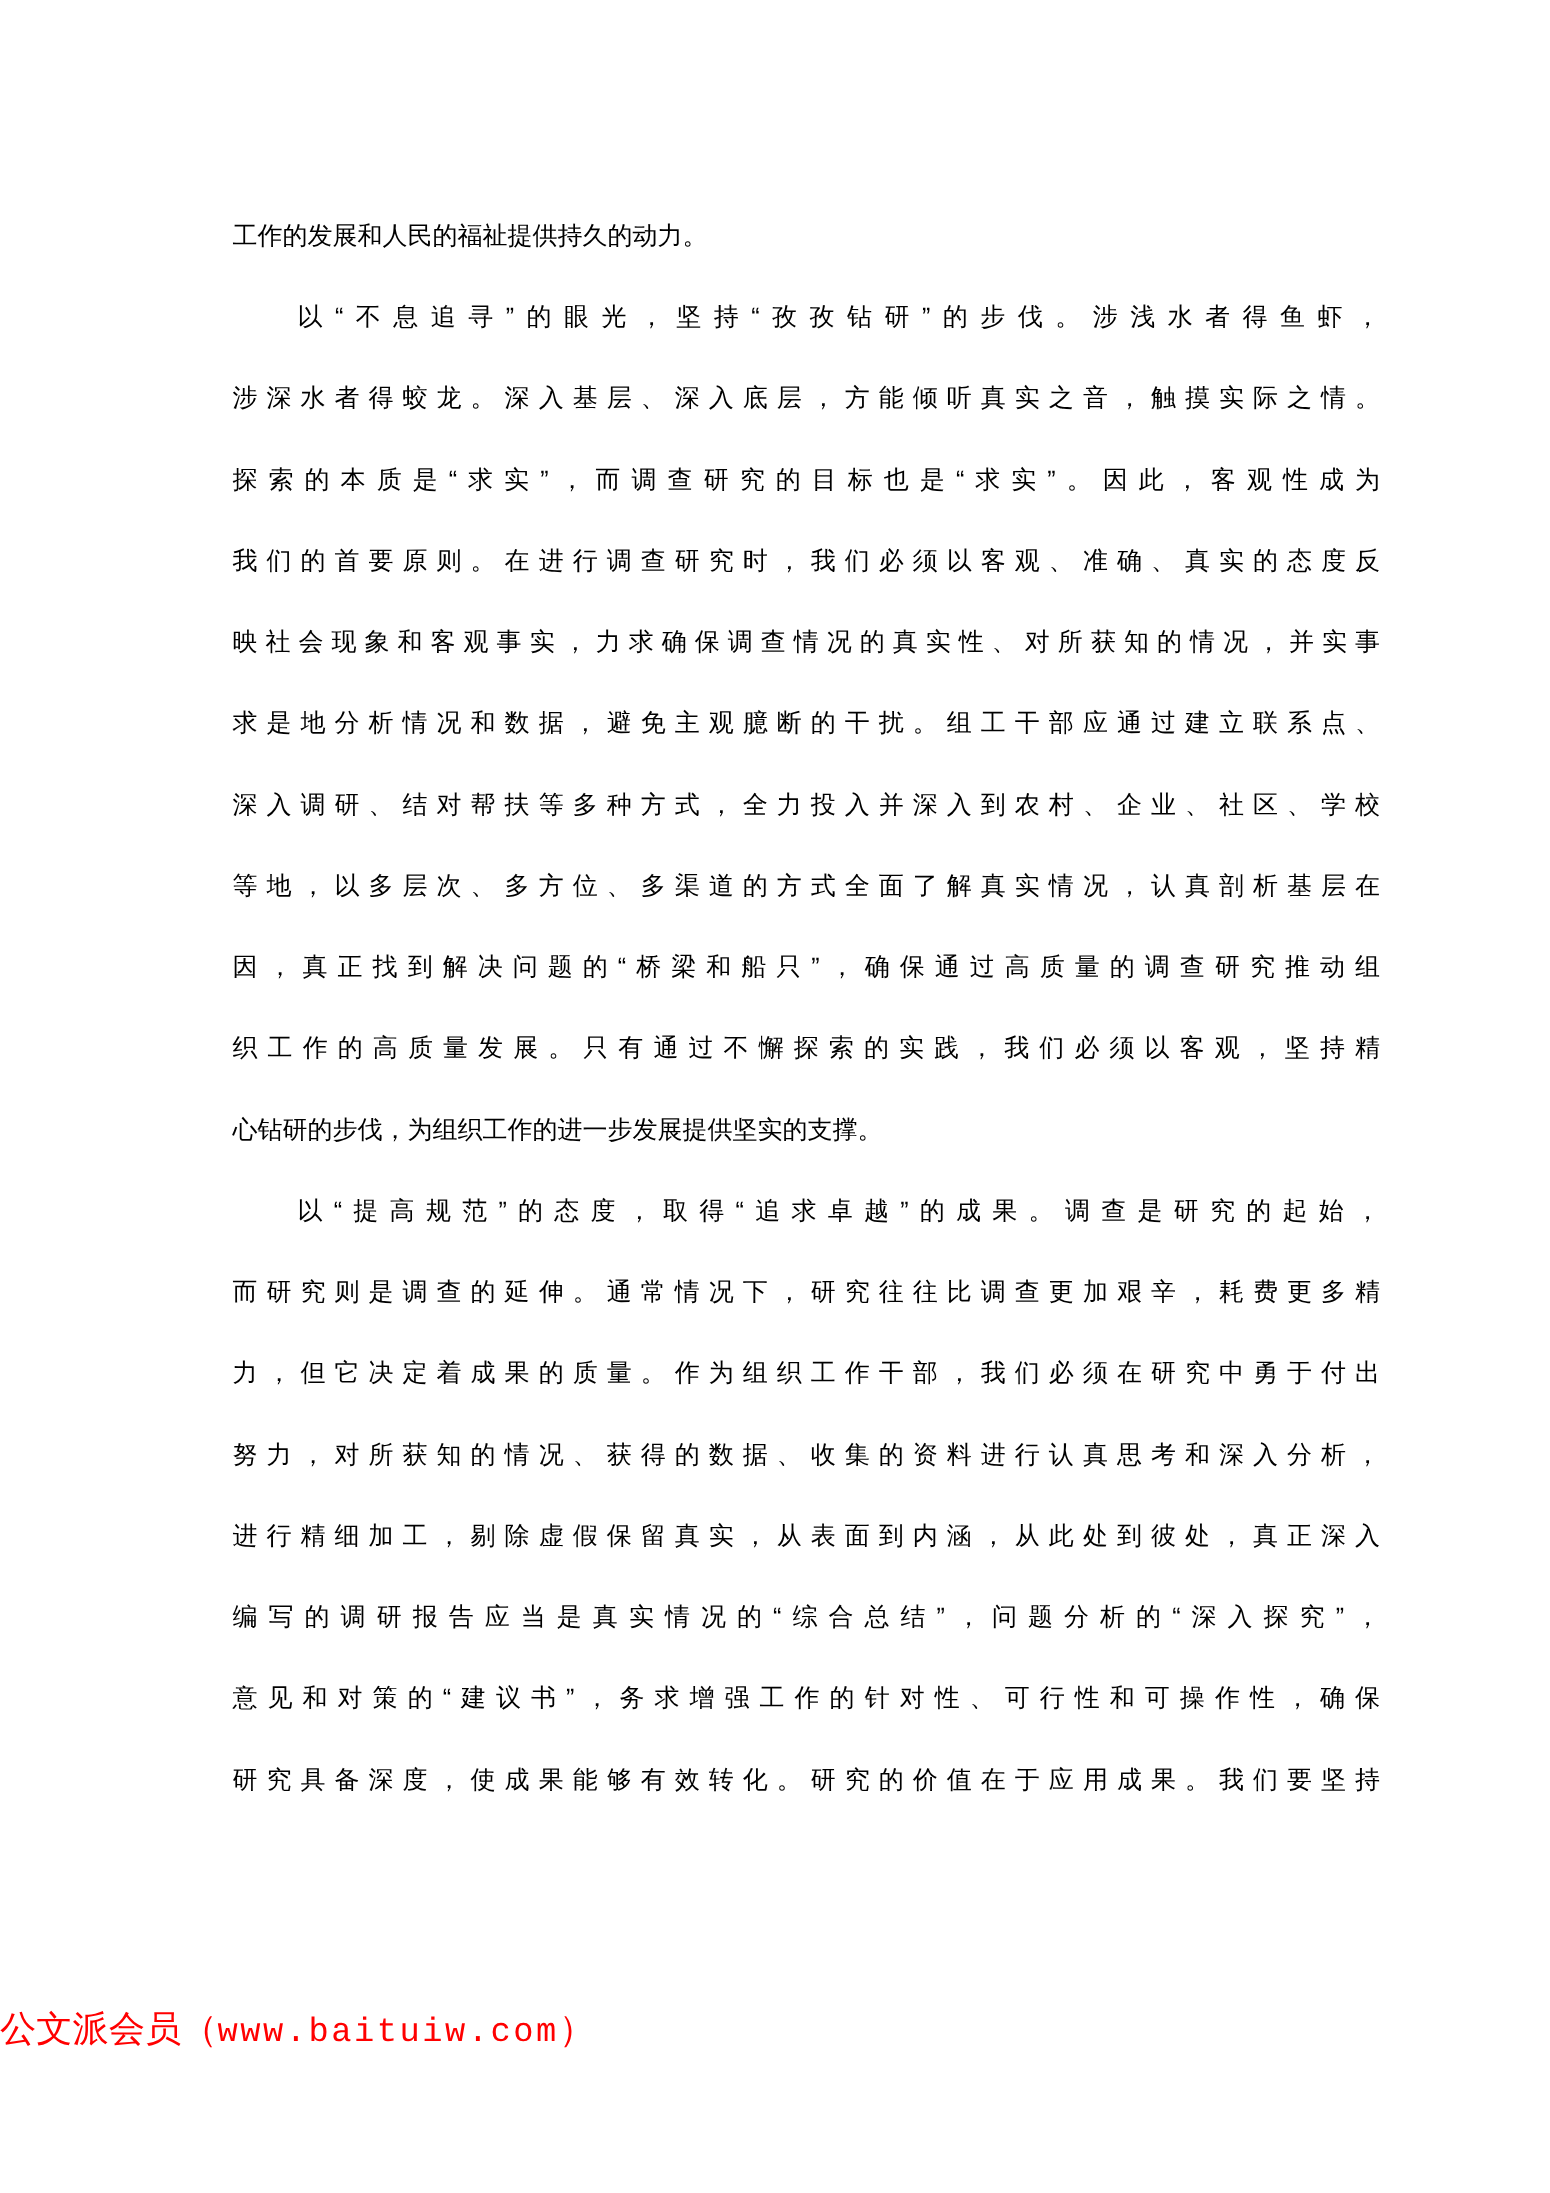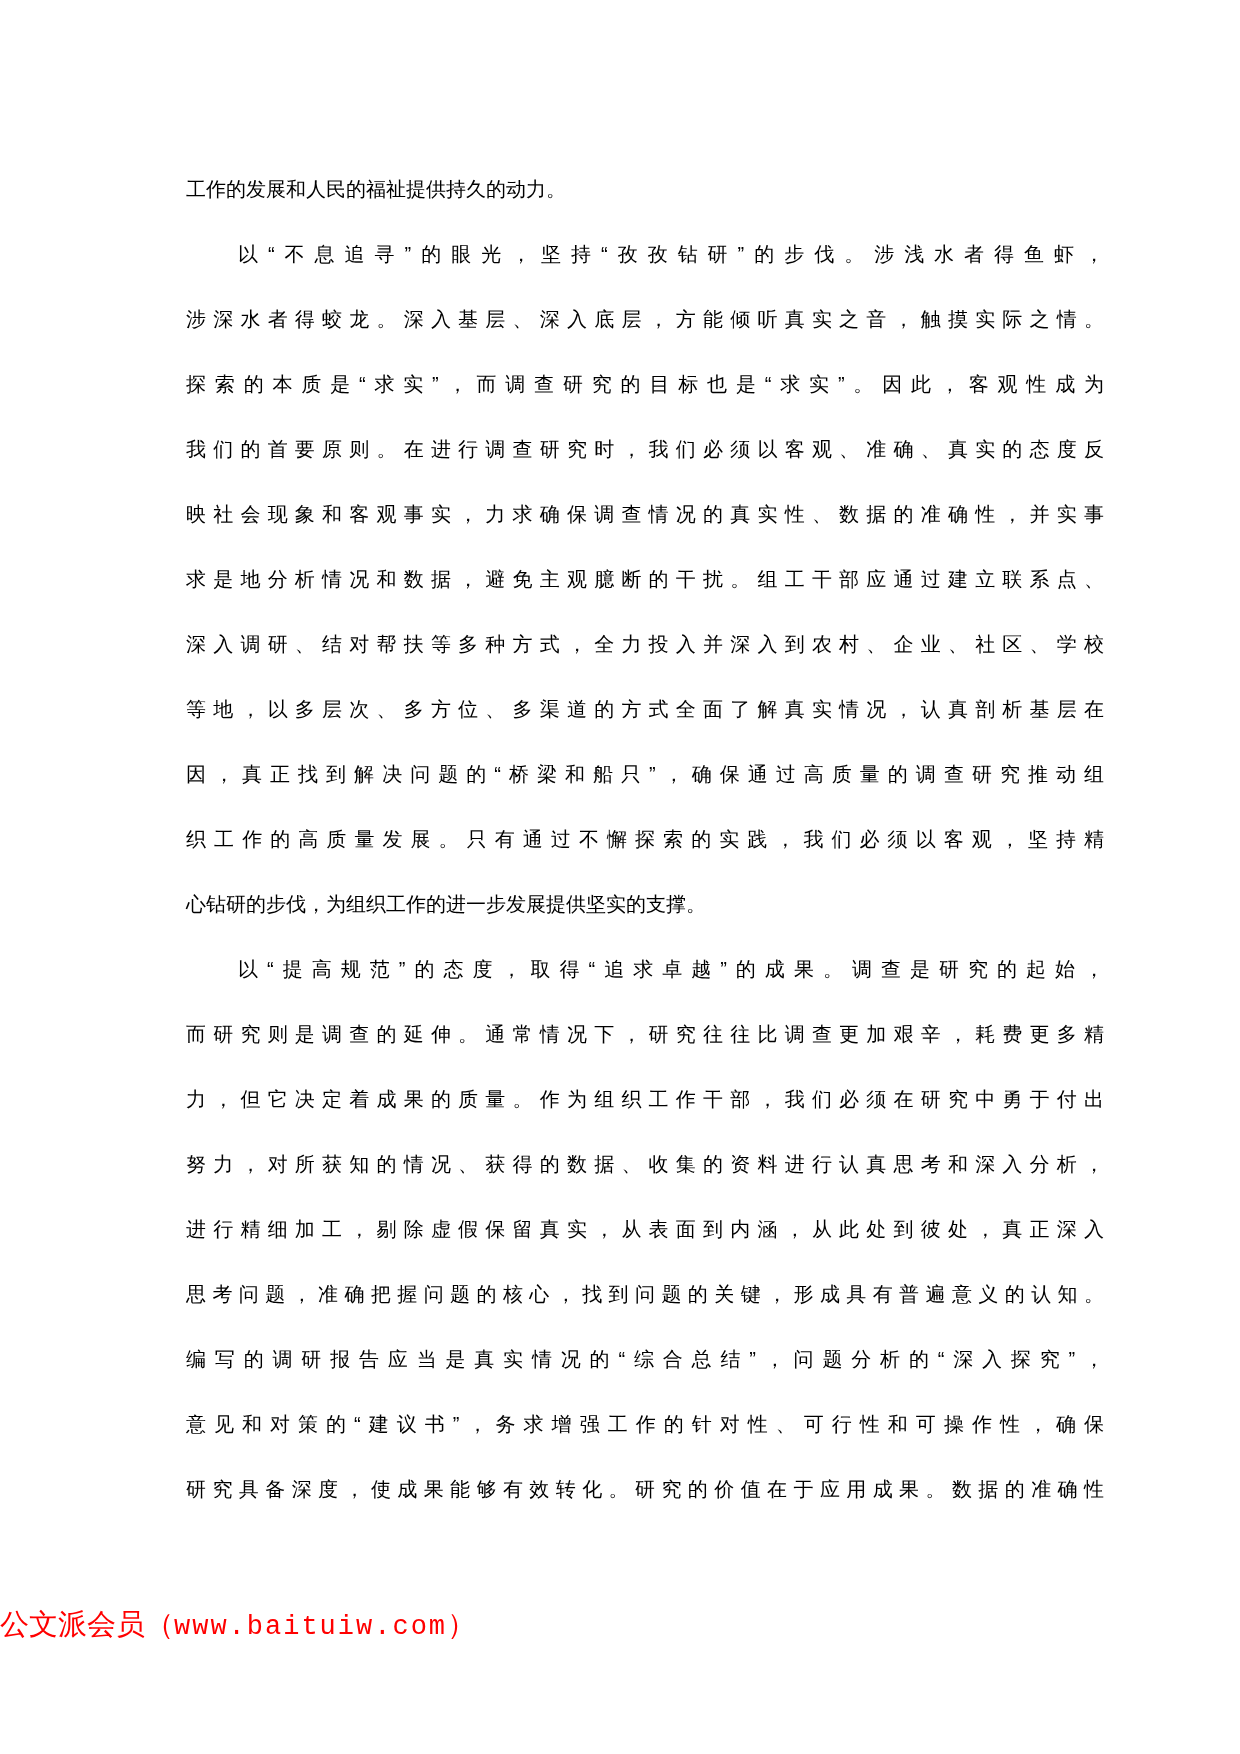--- a/index.html
+++ b/index.html
@@ -61,35 +61,34 @@
 <body>
 
 <div class="page">
 
   <div class="doc-body">
       <div class="line end">工作的发展和人民的福祉提供持久的动力。</div>
       <div class="line indent">以“不息追寻”的眼光，坚持“孜孜钻研”的步伐。涉浅水者得鱼虾，</div>
       <div class="line">涉深水者得蛟龙。深入基层、深入底层，方能倾听真实之音，触摸实际之情。</div>
       <div class="line">探索的本质是“求实”，而调查研究的目标也是“求实”。因此，客观性成为</div>
       <div class="line">我们的首要原则。在进行调查研究时，我们必须以客观、准确、真实的态度反</div>
-      <div class="line">映社会现象和客观事实，力求确保调查情况的真实性、数据的准确性，并实事</div>
+      <div class="line">映社会现象和客观事实，力求确保调查情况的真实性、对所获知的情况，并实事</div>
       <div class="line">求是地分析情况和数据，避免主观臆断的干扰。组工干部应通过建立联系点、</div>
       <div class="line">深入调研、结对帮扶等多种方式，全力投入并深入到农村、企业、社区、学校</div>
       <div class="line">等地，以多层次、多方位、多渠道的方式全面了解真实情况，认真剖析基层在</div>
       <div class="line">因，真正找到解决问题的“桥梁和船只”，确保通过高质量的调查研究推动组</div>
       <div class="line">织工作的高质量发展。只有通过不懈探索的实践，我们必须以客观，坚持精</div>
       <div class="line end">心钻研的步伐，为组织工作的进一步发展提供坚实的支撑。</div>
       <div class="line indent">以“提高规范”的态度，取得“追求卓越”的成果。调查是研究的起始，</div>
       <div class="line">而研究则是调查的延伸。通常情况下，研究往往比调查更加艰辛，耗费更多精</div>
       <div class="line">力，但它决定着成果的质量。作为组织工作干部，我们必须在研究中勇于付出</div>
       <div class="line">努力，对所获知的情况、获得的数据、收集的资料进行认真思考和深入分析，</div>
       <div class="line">进行精细加工，剔除虚假保留真实，从表面到内涵，从此处到彼处，真正深入</div>
-      <div class="line">思考问题，准确把握问题的核心，找到问题的关键，形成具有普遍意义的认知。</div>
       <div class="line">编写的调研报告应当是真实情况的“综合总结”，问题分析的“深入探究”，</div>
       <div class="line">意见和对策的“建议书”，务求增强工作的针对性、可行性和可操作性，确保</div>
-      <div class="line">研究具备深度，使成果能够有效转化。研究的价值在于应用成果。数据的准确性</div>
+      <div class="line">研究具备深度，使成果能够有效转化。研究的价值在于应用成果。我们要坚持</div>
     </div>
 
   <div class="footer">
     <span>公文派会员（</span><span class="url">www.baituiw.com</span><span>）</span>
   </div>
 
 </div>
 
 </body></html>

